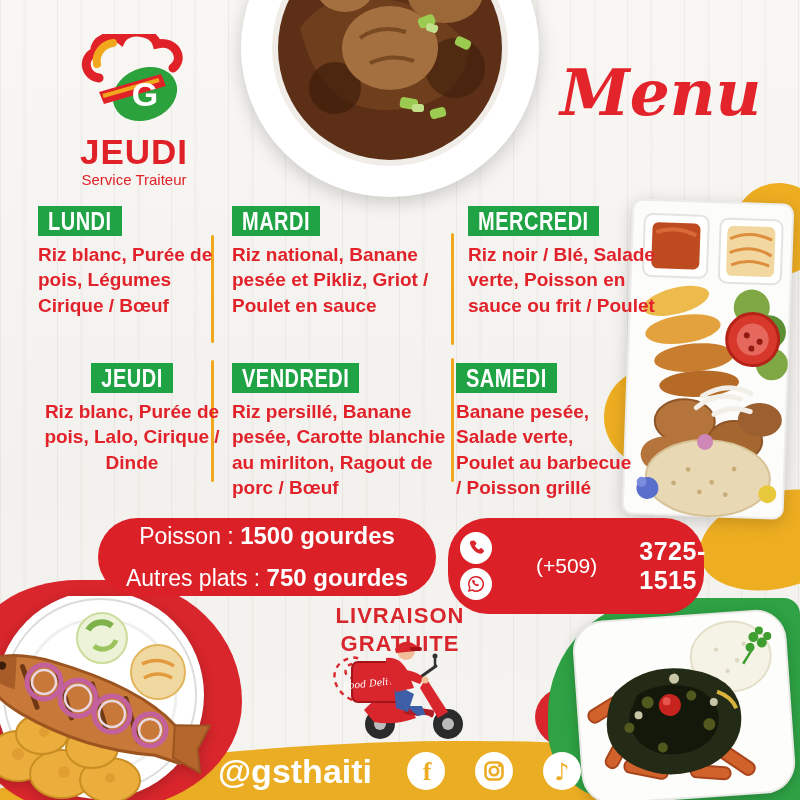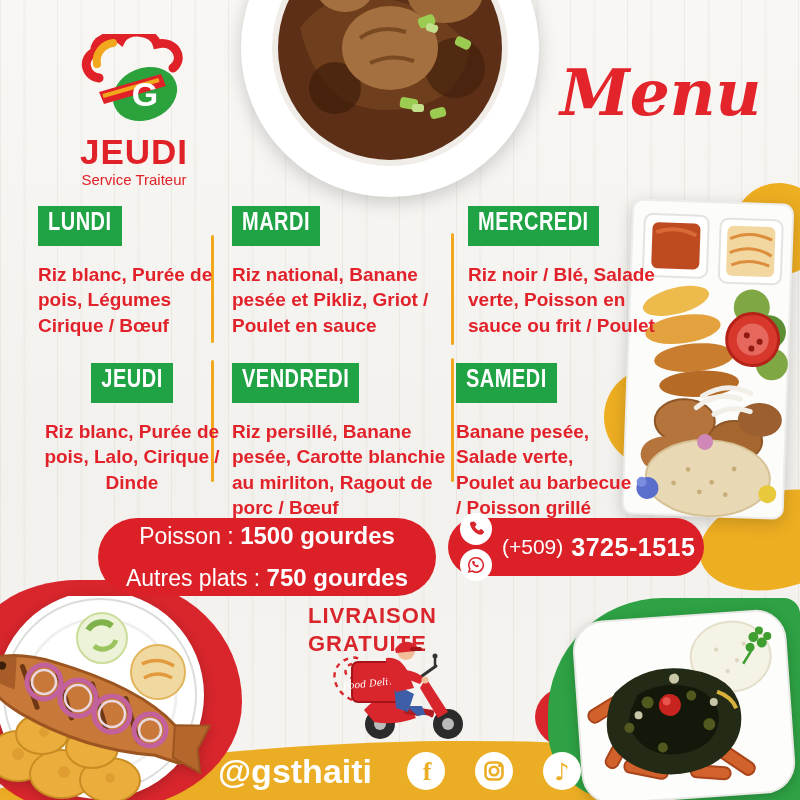--- a/index.html
+++ b/index.html
@@ -17,21 +17,21 @@
   .logo-name{color:#e02127;font-size:35px;font-weight:800;letter-spacing:1px;line-height:1;margin-top:2px;}
   .logo-tag{color:#e02127;font-size:15px;font-weight:500;margin-top:2px;}
   
   .bowl{left:240px;top:-102px;width:300px;height:300px;z-index:2;filter:drop-shadow(0 5px 9px rgba(0,0,0,.18));}
   
   .title{left:560px;top:62px;width:235px;text-align:left;z-index:3;
     font-family:"DejaVu Serif",serif;font-style:italic;font-weight:bold;
     font-size:63px;color:#e3242b;line-height:1;}
   
   .day{z-index:3;}
-  .day .badge{display:inline-block;background:#1fa344;color:#fff;padding:5px 10px 12px;margin-bottom:16px;}
+  .day .badge{display:inline-block;background:#1fa344;color:#fff;padding:5px 10px 2px;margin-bottom:6px;}
   .day .badge span{display:inline-block;font-size:20px;font-weight:800;letter-spacing:.5px;
     transform:scaleY(1.32);transform-origin:50% 60%;}
   .day .items{color:#e2222a;font-weight:bold;font-size:19px;line-height:1.33;}
   #d1{left:38px;top:206px;width:182px;}
   #d2{left:232px;top:206px;width:228px;}
   #d3{left:468px;top:206px;width:188px;}
   #d4{left:38px;top:363px;width:188px;text-align:center;}
   #d5{left:232px;top:363px;width:232px;}
   #d6{left:456px;top:363px;width:178px;}
   .vdiv{width:3px;background:#f2a81d;z-index:2;border-radius:2px;}
@@ -44,27 +44,27 @@
   .blob-y1{left:733px;top:183px;width:92px;height:92px;border-radius:50%;background:#eeae22;}
   .blob-y2{left:604px;top:368px;width:98px;height:98px;border-radius:50%;background:#eeae22;}
   .blob-y3{left:698px;top:492px;width:160px;height:96px;border-radius:50%;background:#eeae22;transform:rotate(-14deg);}
   
   .plate-right{left:612px;top:190px;width:190px;height:336px;z-index:2;filter:drop-shadow(0 4px 8px rgba(0,0,0,.18));}
   
   .pill{background:#db2127;border-radius:40px;color:#fff;z-index:4;display:flex;align-items:center;justify-content:center;}
   .price-pill{left:98px;top:518px;width:338px;height:78px;flex-direction:column;gap:16px;}
   .price-line{font-size:23px;line-height:1.1;}
   .price-line b{font-size:24px;font-weight:800;}
-  .phone-pill{left:448px;top:518px;width:256px;height:58px;justify-content:flex-start;padding-left:12px;box-sizing:border-box;}
+  .phone-pill{left:448px;top:518px;width:256px;height:96px;justify-content:flex-start;padding-left:12px;box-sizing:border-box;gap:34px;}
   .cstack{display:flex;flex-direction:column;gap:4px;margin-right:10px;}
   .cicon{width:32px;height:32px;border-radius:50%;background:#fff;display:flex;align-items:center;justify-content:center;}
   .phone-prefix{font-size:21px;font-weight:400;}
   .phone-number{font-size:25px;font-weight:800;margin-left:8px;letter-spacing:.5px;}
   
-  .delivery{left:308px;top:602px;width:184px;text-align:left;z-index:4;
+  .delivery{left:308px;top:602px;width:184px;text-align:center;z-index:4;
     color:#d8262c;font-weight:800;font-size:22px;letter-spacing:1px;line-height:1.25;}
   .scooter{left:322px;top:636px;width:160px;height:106px;z-index:4;}
   
   .band{left:-120px;top:742px;width:1040px;height:320px;background:#ebad23;
     border-radius:520px 520px 0 0 / 100px 100px 0 0;transform:rotate(-1.6deg);z-index:2;}
   .social{left:0;top:751px;width:800px;display:flex;align-items:center;justify-content:center;gap:28px;z-index:6;}
   .handle{color:#fff;font-size:34px;font-weight:600;margin-right:6px;}
   .sicon{width:40px;height:40px;}
   
   .fish-blob{left:-28px;top:580px;width:270px;height:230px;background:#d8262c;

